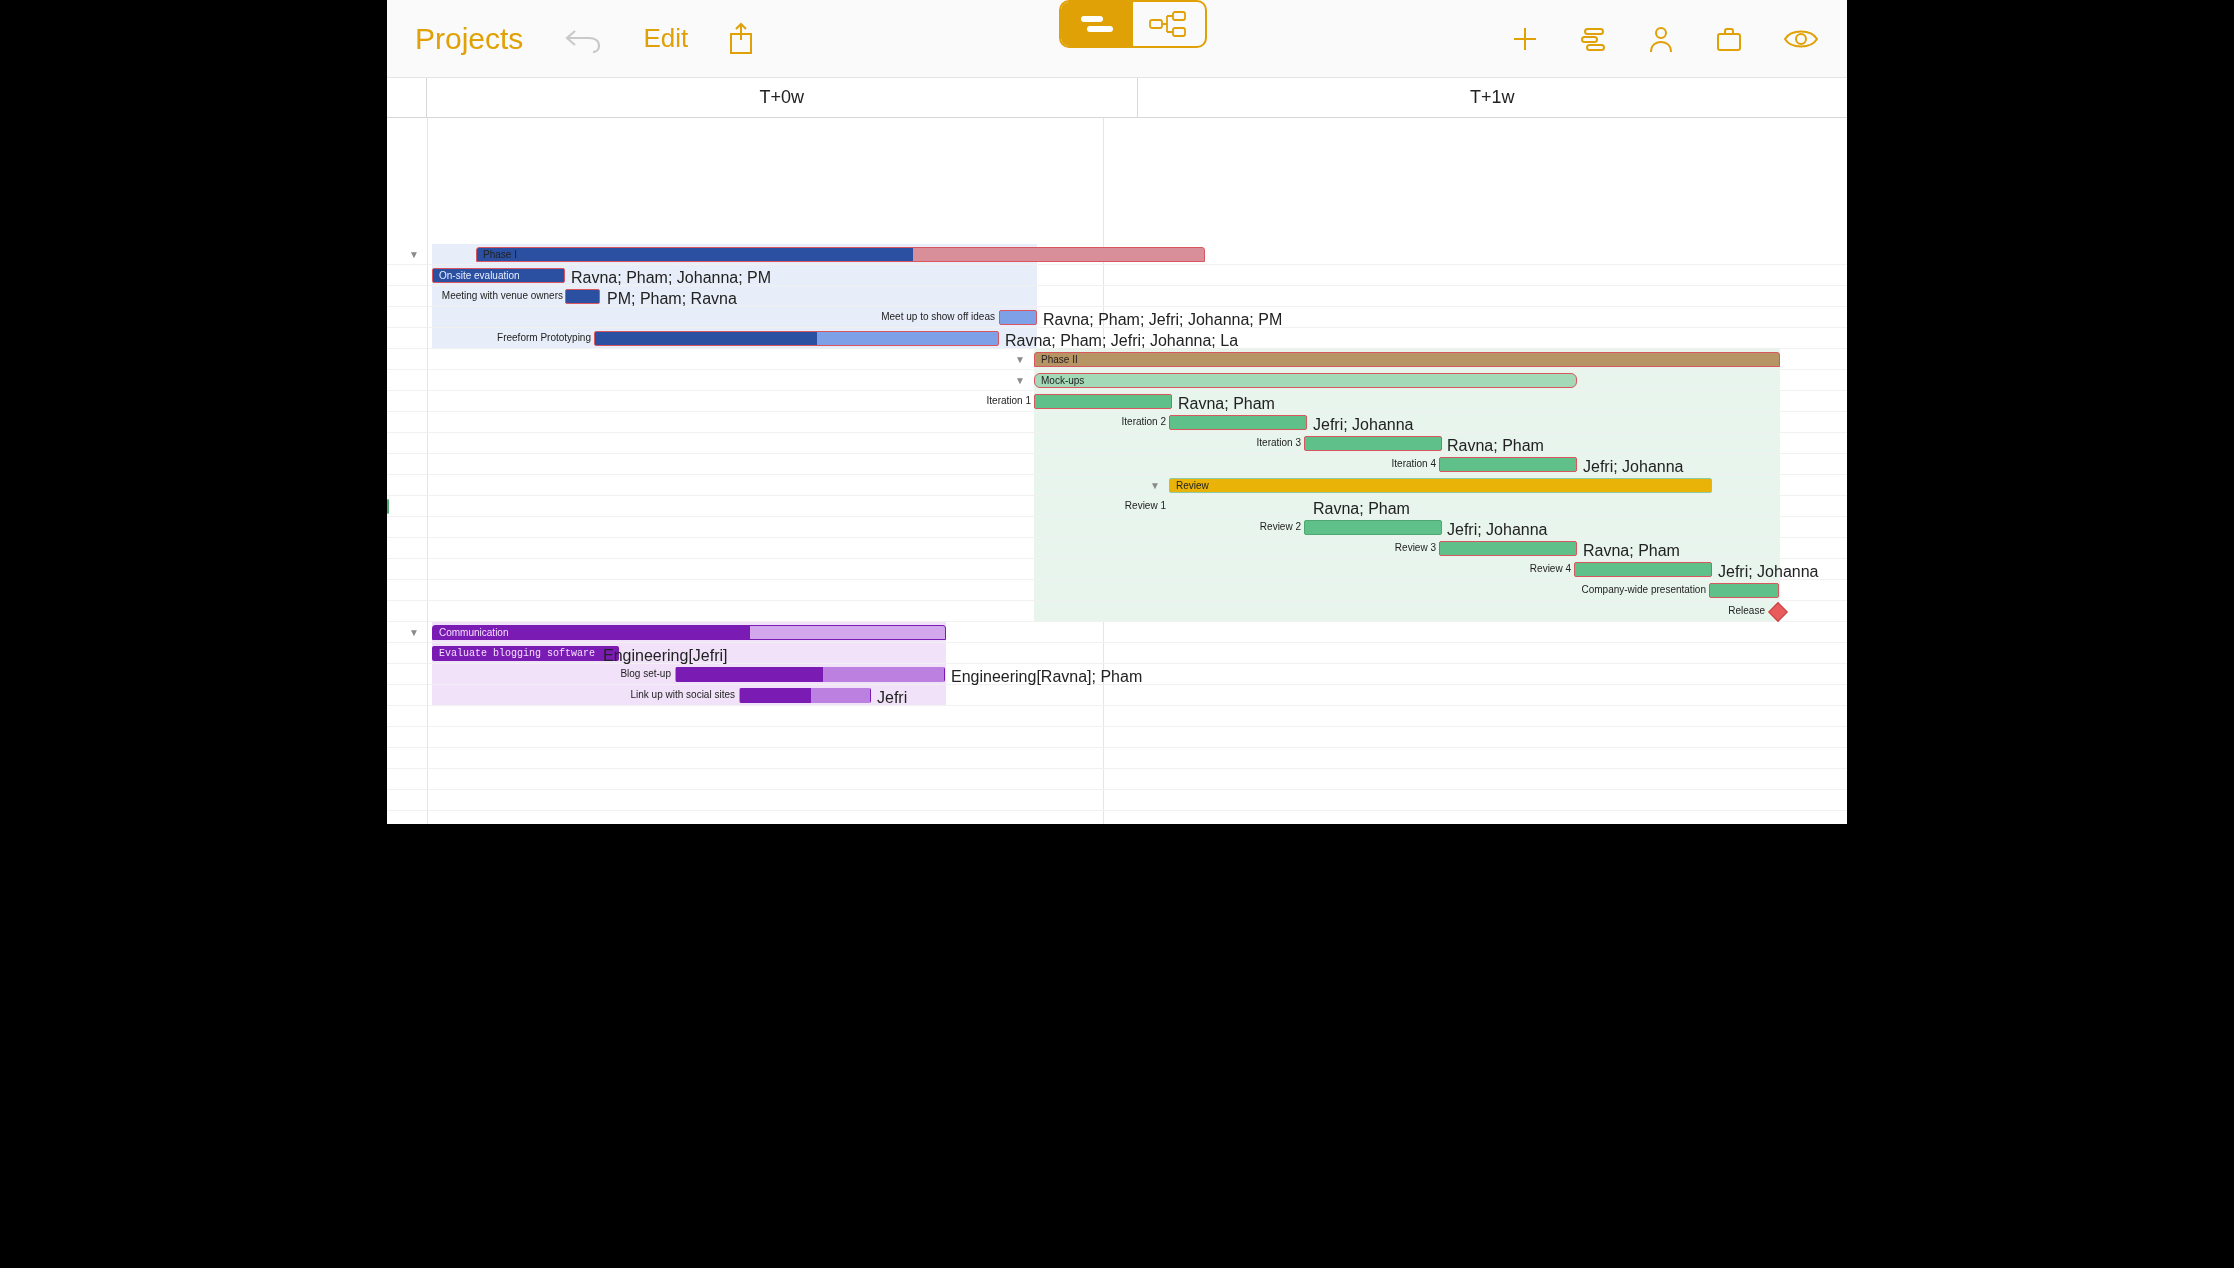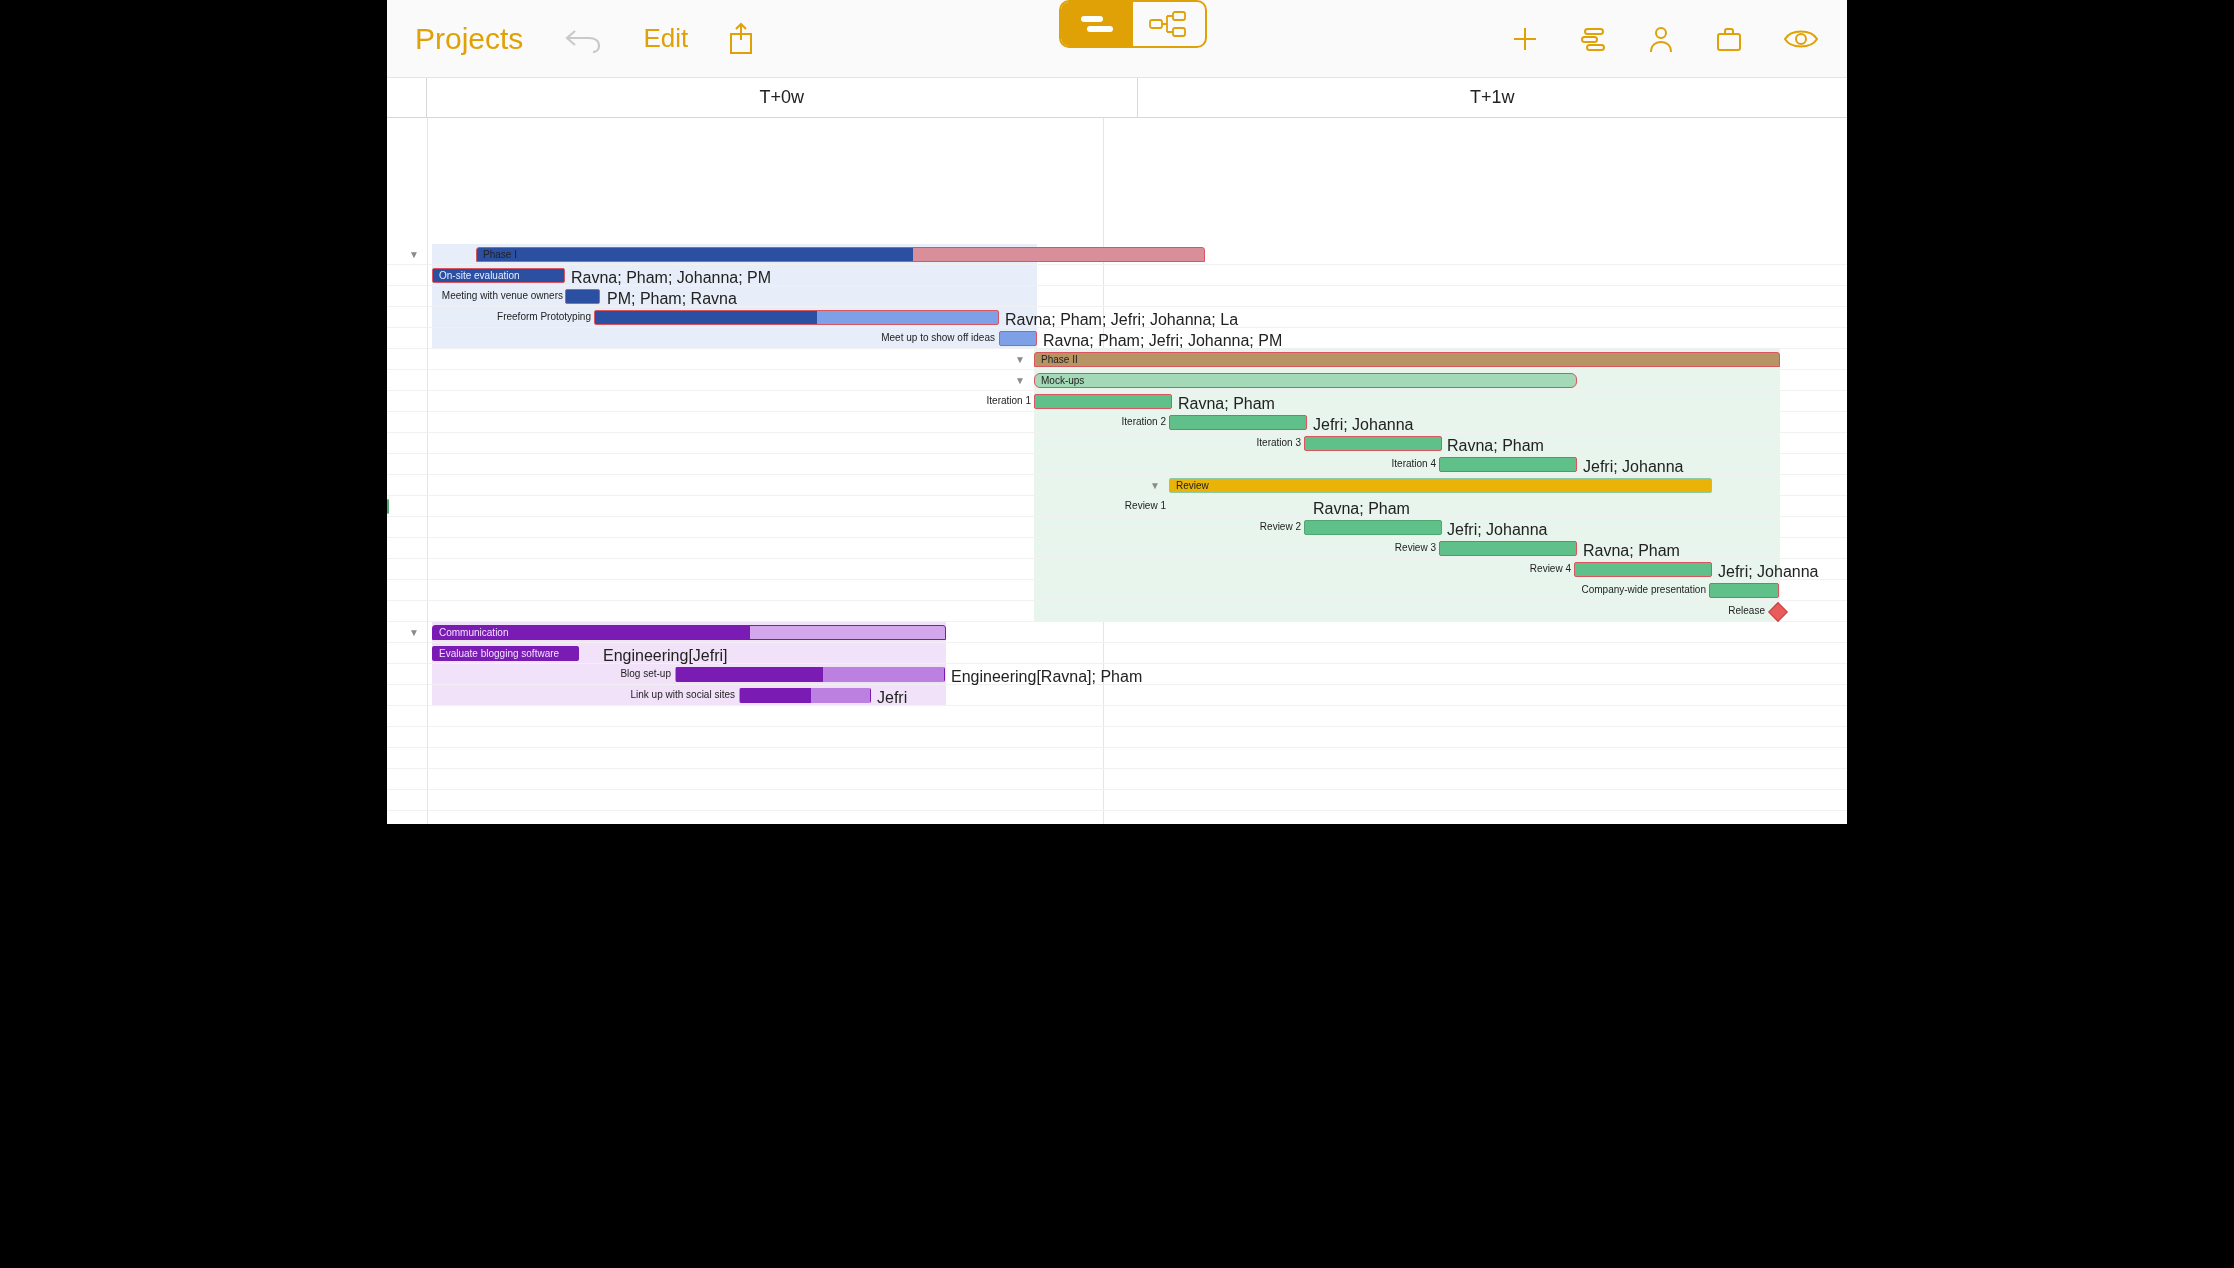--- a/index.html
+++ b/index.html
@@ -212,32 +212,32 @@
         <span class="trail-label" style="left:184px">Ravna; Pham; Johanna; PM</span>
       </div>
 
       <div class="row">
         <span class="lead-label" style="right:calc(100% - 176px)">Meeting with venue owners</span>
         <div class="bar blue-bar" style="left:178px; width:35px;"></div>
         <span class="trail-label" style="left:220px">PM; Pham; Ravna</span>
       </div>
 
       <div class="row">
+        <span class="lead-label" style="right:calc(100% - 608px)">Meet up to show off ideas</span>
+        <div class="bar" style="left:612px; width:38px; background:#7ea0e6; border:1px solid #d9565f;"></div>
+        <span class="trail-label" style="left:656px">Ravna; Pham; Jefri; Johanna; PM</span>
+      </div>
+
+      <div class="row">
         <span class="lead-label" style="right:calc(100% - 204px)">Freeform Prototyping</span>
         <div class="bar" style="left:207px; width:405px; background:linear-gradient(to right,#2b4fa1 0%,#2b4fa1 55%,#7ea0e6 55%); border:1px solid #d9565f;"></div>
         <span class="trail-label" style="left:618px">Ravna; Pham; Jefri; Johanna; La</span>
       </div>
 
       <div class="row">
-        <span class="lead-label" style="right:calc(100% - 608px)">Meet up to show off ideas</span>
-        <div class="bar" style="left:612px; width:38px; background:#7ea0e6; border:1px solid #d9565f;"></div>
-        <span class="trail-label" style="left:656px">Ravna; Pham; Jefri; Johanna; PM</span>
-      </div>
-
-      <div class="row">
         <span class="disclosure" style="left:628px">▼</span>
         <div class="bar group green-group" style="left:647px; width:746px;">
           <div class="label-inside">Phase II</div>
         </div>
       </div>
 
       <div class="row">
         <span class="disclosure" style="left:628px">▼</span>
         <div class="bar green-sub" style="left:647px; width:543px;border-radius:6px;">
           <div class="label-inside">Mock-ups</div>
@@ -306,21 +306,21 @@
         <div class="diamond" style="left:1384px; top:4px;"></div>
       </div>
 
       <div class="row">
         <span class="disclosure">▼</span>
         <div class="bar group purple-group" style="left:45px; width:514px;">
           <div class="label-inside" style="color:#f3e0ff">Communication</div>
         </div>
       </div>
       <div class="row">
-        <div class="bar purple-bar" style="left:45px; width:147px;">
+        <div class="bar purple-bar" style="left:45px; width:187px;font-family:Liberation Mono, monospace;">
           <div class="label-inside" style="color:#f3e0ff">Evaluate blogging software</div>
         </div>
         <span class="trail-label" style="left:216px">Engineering[Jefri]</span>
       </div>
       <div class="row">
         <span class="lead-label" style="right:calc(100% - 284px)">Blog set-up</span>
         <div class="bar purple-bar partial" style="left:288px; width:270px;"></div>
         <span class="trail-label" style="left:564px">Engineering[Ravna]; Pham</span>
       </div>
       <div class="row">

